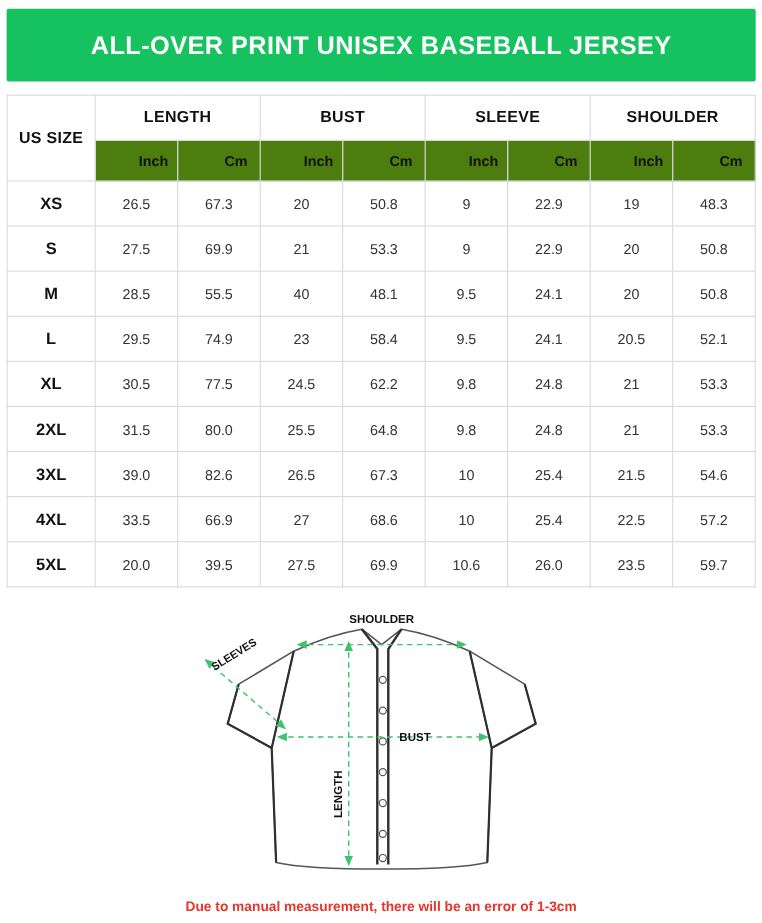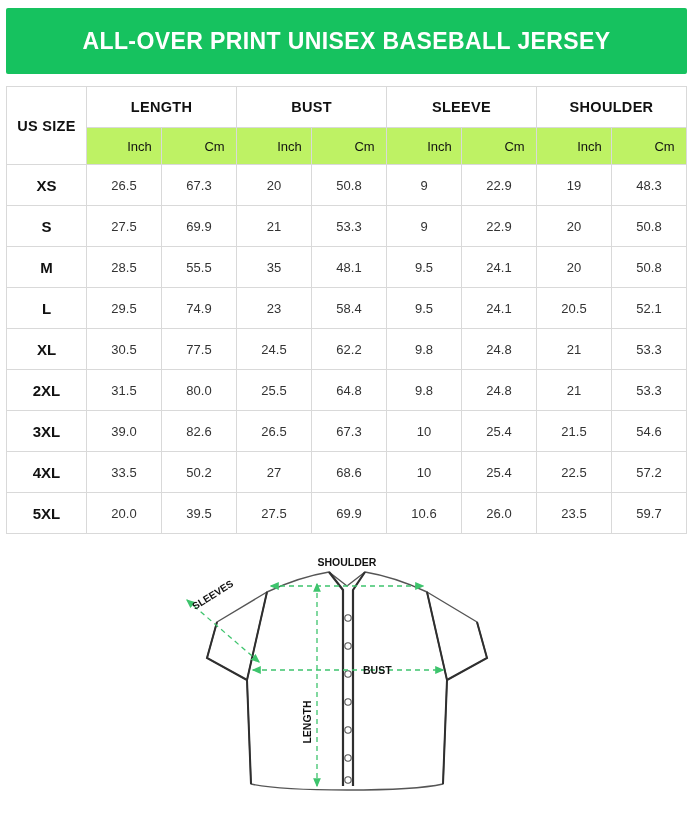--- a/index.html
+++ b/index.html
@@ -61,23 +61,23 @@
     font-size: 14.5px;
     font-weight: bold;
     letter-spacing: 0.3px;
     color: #111111;
     background: #ffffff;
   }
   
   tr.unit-row th {
     height: 34px;
     font-size: 13px;
-    font-weight: normal;
+    font-weight: bold;
     color: #111111;
-    background: #bef264;
+    background: #4d7c0f;
     padding-left: 32px;
   }
   
   tr.data-row td {
     height: 38px;
     font-size: 13px;
     color: #333333;
     background: #ffffff;
   }
   tr.data-row td.size-cell {
@@ -174,21 +174,21 @@
           <td>53.3</td>
           <td>9</td>
           <td>22.9</td>
           <td>20</td>
           <td>50.8</td>
         </tr>
         <tr class="data-row">
           <td class="size-cell">M</td>
           <td>28.5</td>
           <td>55.5</td>
-          <td>35</td>
+          <td>40</td>
           <td>48.1</td>
           <td>9.5</td>
           <td>24.1</td>
           <td>20</td>
           <td>50.8</td>
         </tr>
         <tr class="data-row">
           <td class="size-cell">L</td>
           <td>29.5</td>
           <td>74.9</td>
@@ -228,21 +228,21 @@
           <td>26.5</td>
           <td>67.3</td>
           <td>10</td>
           <td>25.4</td>
           <td>21.5</td>
           <td>54.6</td>
         </tr>
         <tr class="data-row">
           <td class="size-cell">4XL</td>
           <td>33.5</td>
-          <td>50.2</td>
+          <td>66.9</td>
           <td>27</td>
           <td>68.6</td>
           <td>10</td>
           <td>25.4</td>
           <td>22.5</td>
           <td>57.2</td>
         </tr>
         <tr class="data-row">
           <td class="size-cell">5XL</td>
           <td>20.0</td>
@@ -316,14 +316,15 @@
       <text x="200" y="26" text-anchor="middle" font-family="Liberation Sans, sans-serif" font-size="10.5" font-weight="bold" fill="#111111">SHOULDER</text>
 
       <text x="48" y="70" transform="rotate(-32 48 70)" font-family="Liberation Sans, sans-serif" font-size="10" font-weight="bold" fill="#111111">SLEEVES</text>
 
       <text x="216" y="134" font-family="Liberation Sans, sans-serif" font-size="10.5" font-weight="bold" fill="#111111">BUST</text>
 
       <text x="164" y="182" transform="rotate(-90 164 182)" text-anchor="middle" font-family="Liberation Sans, sans-serif" font-size="10.5" font-weight="bold" fill="#111111">LENGTH</text>
     </svg>
   </div>
 
+  <div class="note">Due to manual measurement, there will be an error of 1-3cm</div>
 
 </div>
 
 </body></html>

